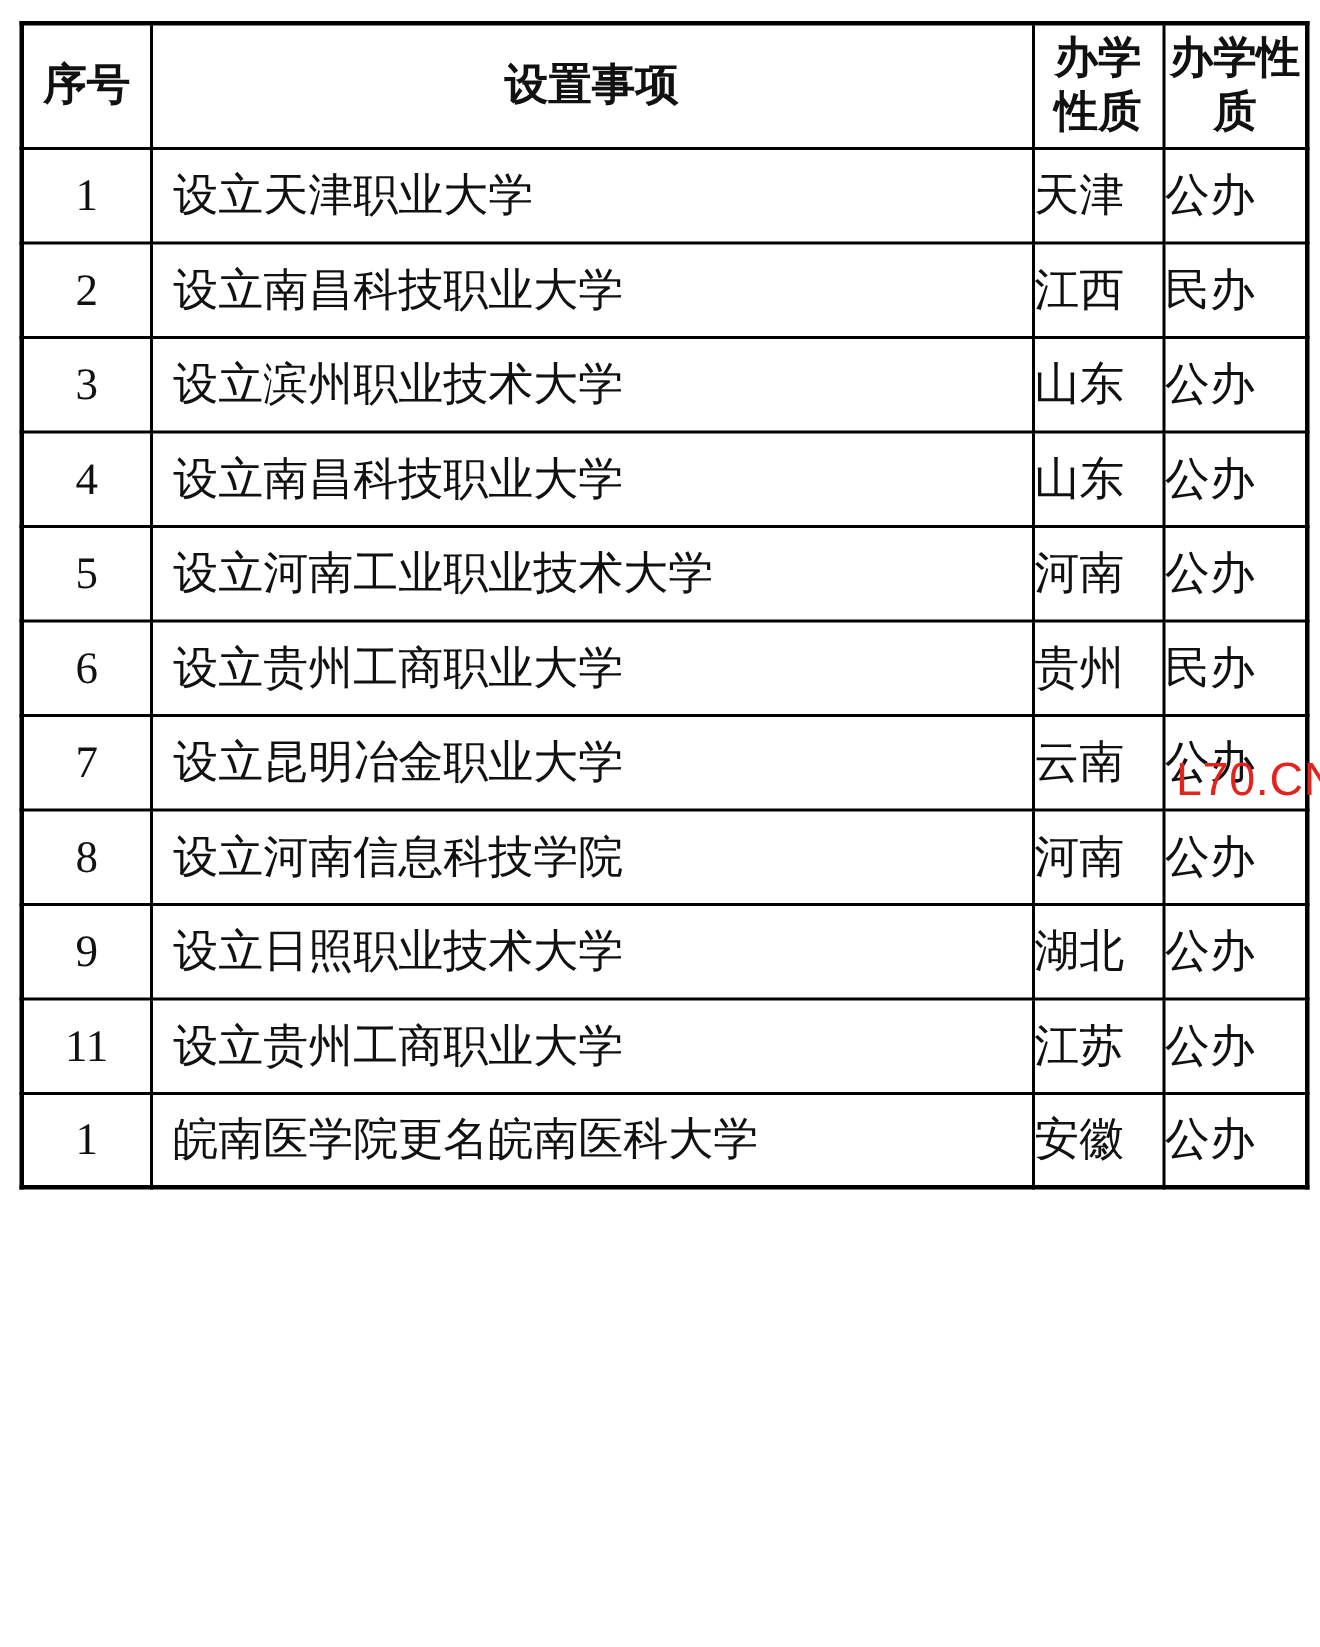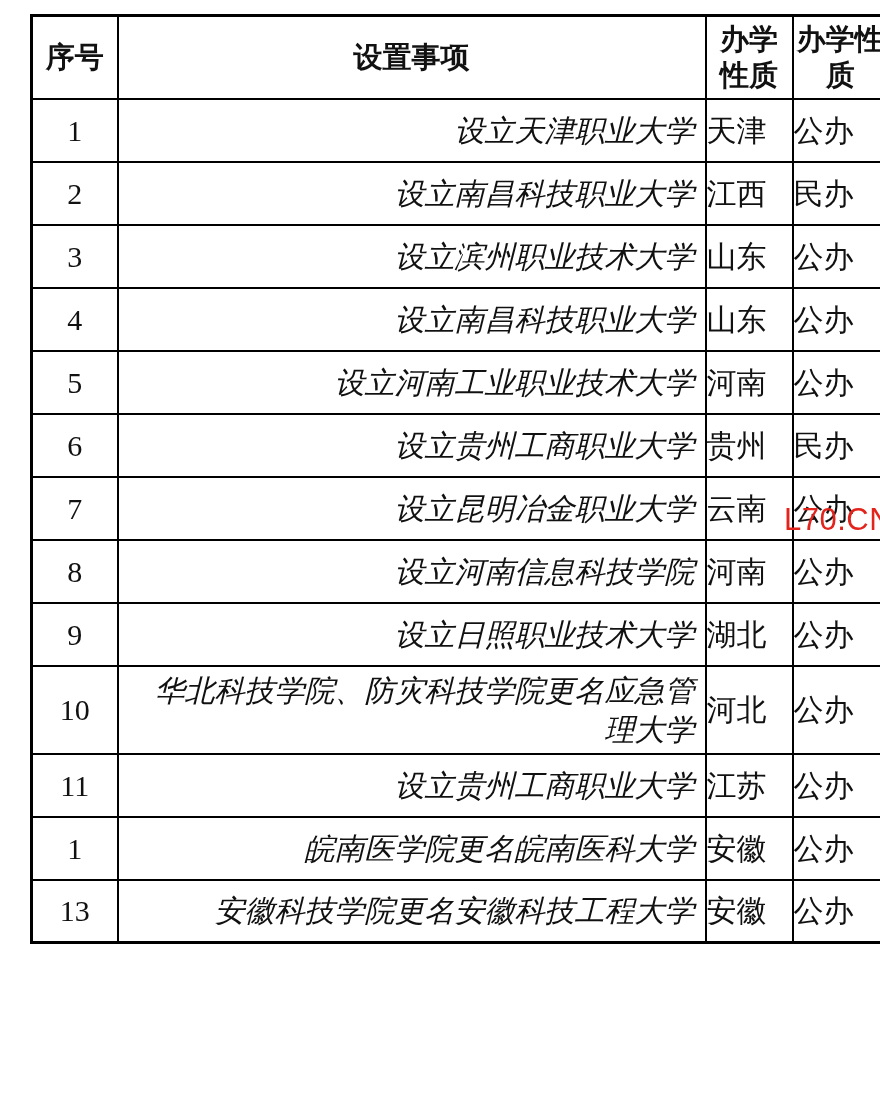--- a/index.html
+++ b/index.html
@@ -10,21 +10,21 @@
     width: 880px;
     height: 1098px;
     position: relative;
     background: #ffffff;
     font-family: "Liberation Serif", "DejaVu Serif", serif;
     color: #111111;
     overflow: hidden;
   }
   .table-wrap {
     position: absolute;
-    left: 30px;
+    left: 13px;
     top: 14px;
     width: 678px;
   }
   table.main-table {
     border-collapse: collapse;
     table-layout: fixed;
     width: 100%;
     border: 3px solid #000000;
   }
   .main-table th, .main-table td {
@@ -45,23 +45,22 @@
     font-size: 30px;
     line-height: 1.3;
   }
   tr.body-row { height: 63px; }
   tr.body-row.tall { height: 80px; }
   td.c-index {
     text-align: center;
     padding: 0;
   }
   td.c-item {
-    text-align: right;
+    text-align: left;
     padding: 4px 10px 4px 14px;
-    font-style: italic;
   }
   td.c-province, td.c-nature {
     text-align: left;
     padding: 0;
   }
   .watermark {
     position: absolute;
     left: 784px;
     top: 502px;
     font-family: "Liberation Sans", "DejaVu Sans", sans-serif;
@@ -139,41 +138,29 @@
         <td class="c-item">设立河南信息科技学院</td>
         <td class="c-province">河南</td>
         <td class="c-nature">公办</td>
       </tr>
       <tr class="body-row">
         <td class="c-index">9</td>
         <td class="c-item">设立日照职业技术大学</td>
         <td class="c-province">湖北</td>
         <td class="c-nature">公办</td>
       </tr>
-      <tr class="body-row tall">
-        <td class="c-index">10</td>
-        <td class="c-item">华北科技学院、防灾科技学院更名应急管理大学</td>
-        <td class="c-province">河北</td>
-        <td class="c-nature">公办</td>
-      </tr>
       <tr class="body-row">
         <td class="c-index">11</td>
         <td class="c-item">设立贵州工商职业大学</td>
         <td class="c-province">江苏</td>
         <td class="c-nature">公办</td>
       </tr>
       <tr class="body-row">
         <td class="c-index">1</td>
         <td class="c-item">皖南医学院更名皖南医科大学</td>
         <td class="c-province">安徽</td>
         <td class="c-nature">公办</td>
       </tr>
-      <tr class="body-row">
-        <td class="c-index">13</td>
-        <td class="c-item">安徽科技学院更名安徽科技工程大学</td>
-        <td class="c-province">安徽</td>
-        <td class="c-nature">公办</td>
-      </tr>
     </tbody>
   </table>
 </div>
 
 <div class="watermark" style="color: rgb(226, 36, 29);">L70.CN</div>
 
 </body></html>

